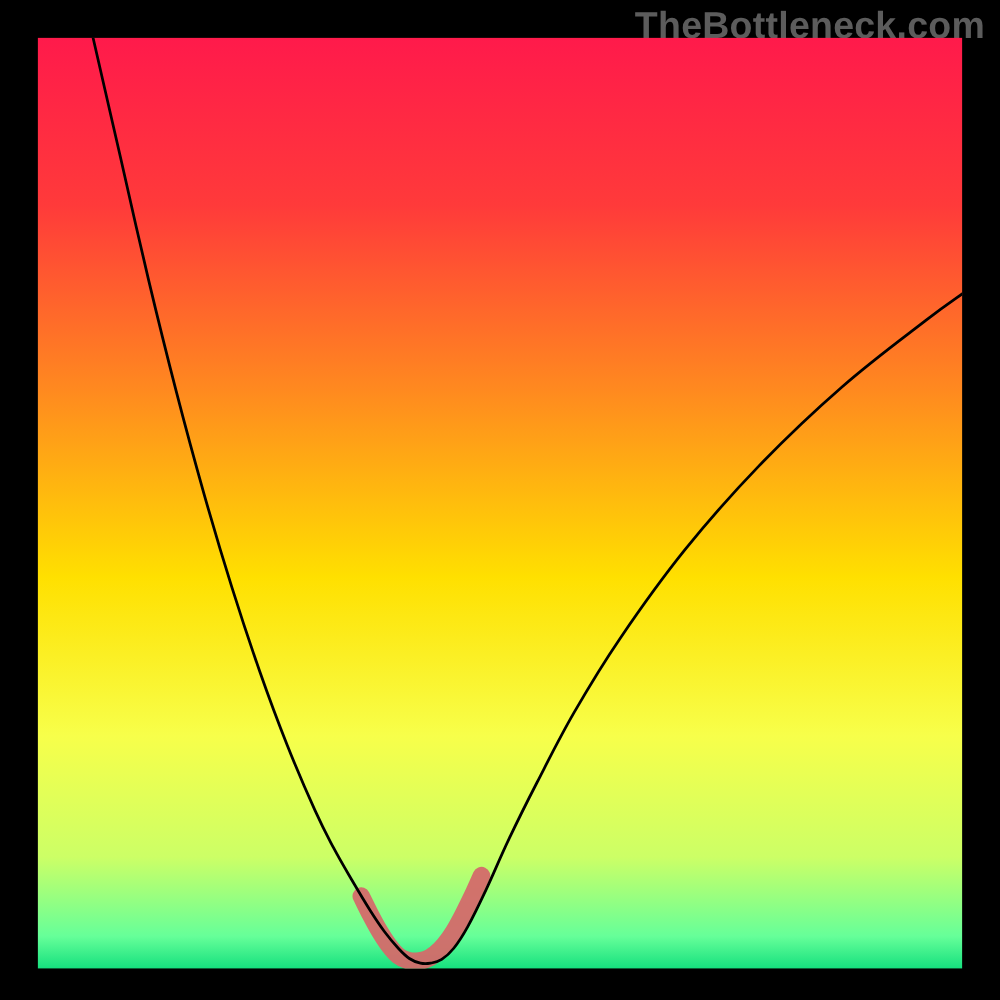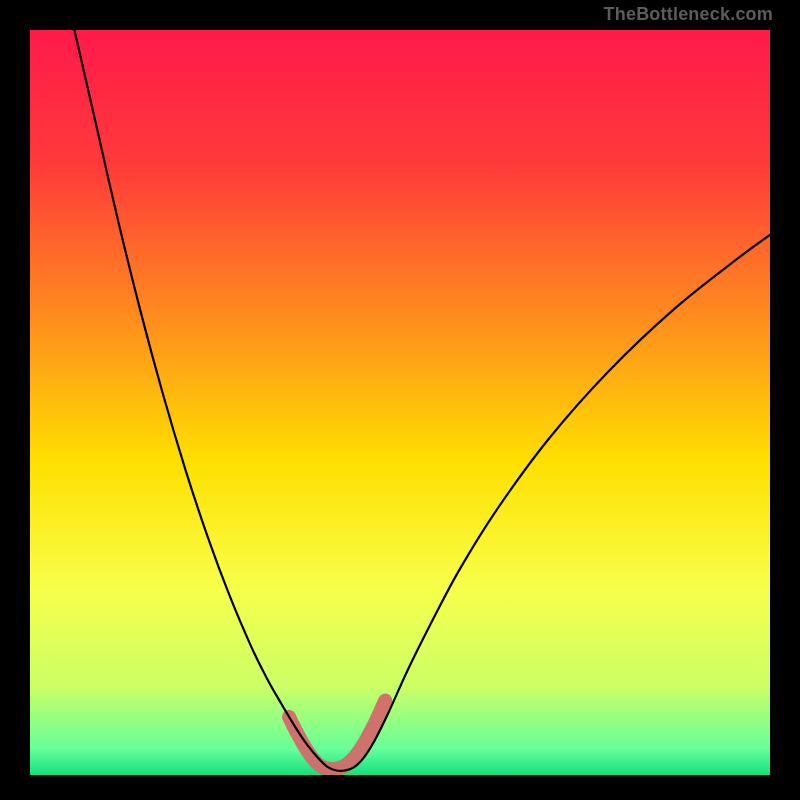--- a/index.html
+++ b/index.html
@@ -22,23 +22,23 @@
     position: absolute;
     left: 30px;
     top: 30px;
     width: 740px;
     height: 745px;
     overflow: hidden;
   }
   .watermark {
     position: absolute;
     top: 4px;
-    right: 27px;
+    right: 12px;
     font-family: Arial, Helvetica, sans-serif;
-    font-size: 18px;
+    font-size: 30px;
     font-weight: 600;
     color: #5c5c5c;
     letter-spacing: 0.2px;
     user-select: none;
   }
   svg { display: block; }
 </style>
 </head>
 <body>
 

